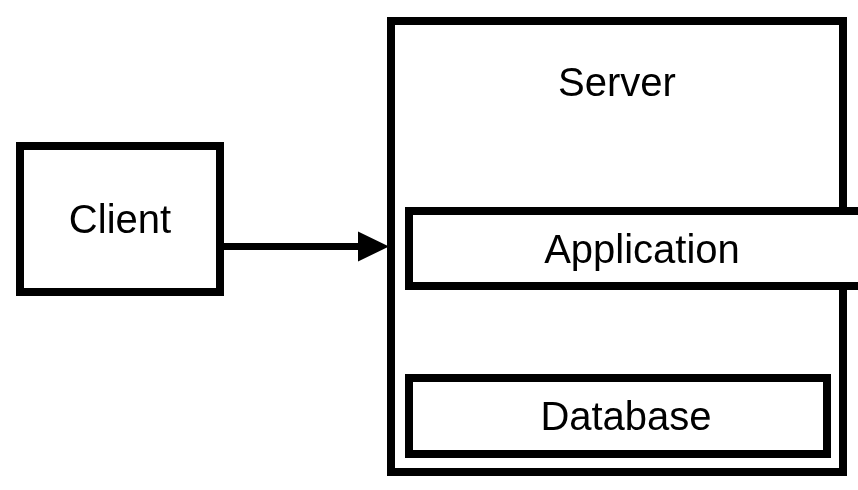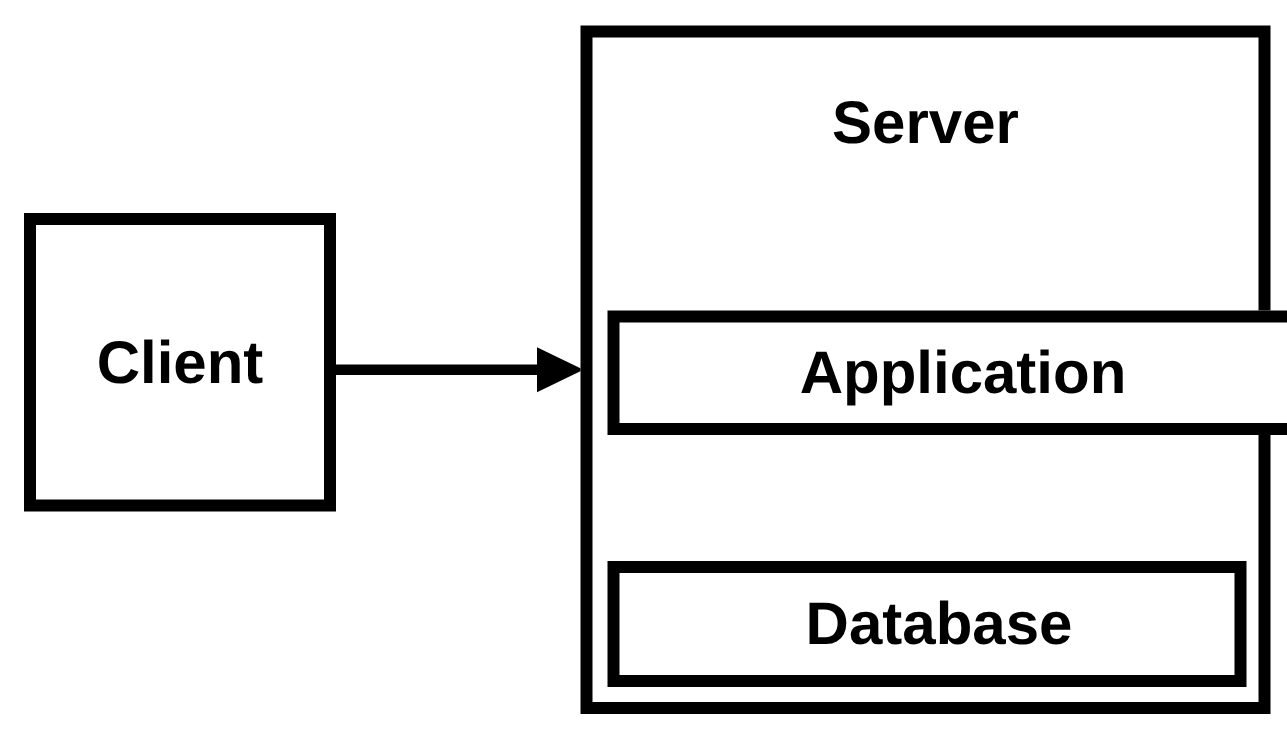--- a/index.html
+++ b/index.html
@@ -14,38 +14,37 @@
     height: 490px;
     background: #ffffff;
     overflow: hidden;
     color: #000000;
   }
   .node {
     position: absolute;
     box-sizing: border-box;
     border: 8px solid #000000;
     background: #ffffff;
-    font-weight: bold;
   }
   .node.centered {
     display: flex;
     align-items: center;
     justify-content: center;
   }
   .label {
     font-size: 40px;
     line-height: 1;
     color: #000000;
     white-space: nowrap;
   }
   .client-box {
     left: 16px;
     top: 142px;
     width: 208px;
-    height: 199px;
+    height: 154px;
   }
   .server-box {
     left: 387px;
     top: 17px;
     width: 460px;
     height: 459px;
   }
   .server-title {
     display: block;
     text-align: center;

